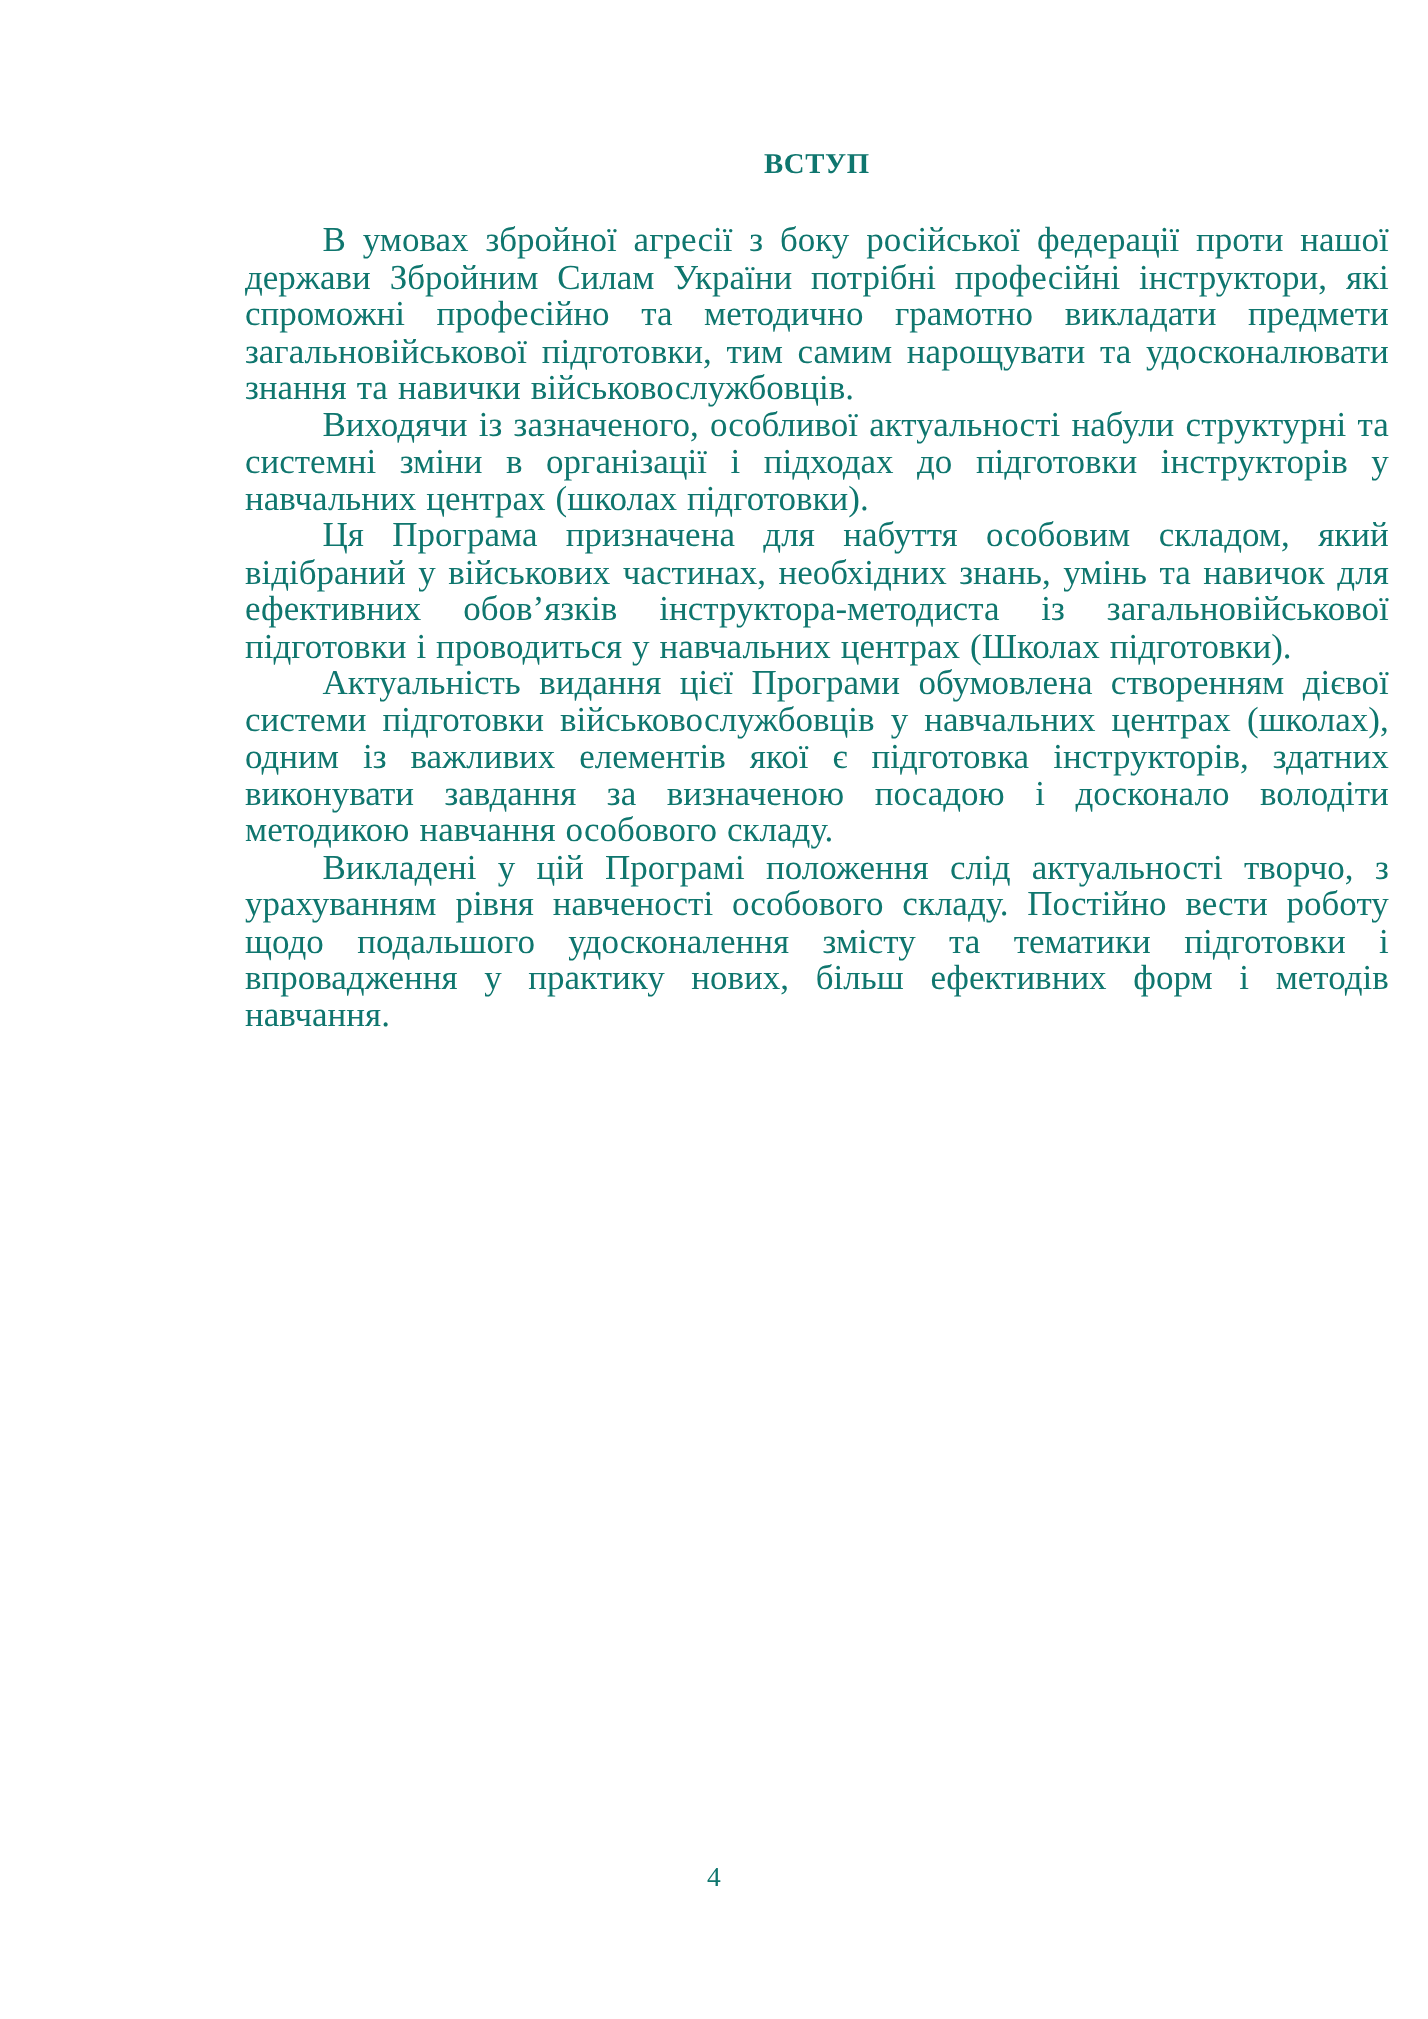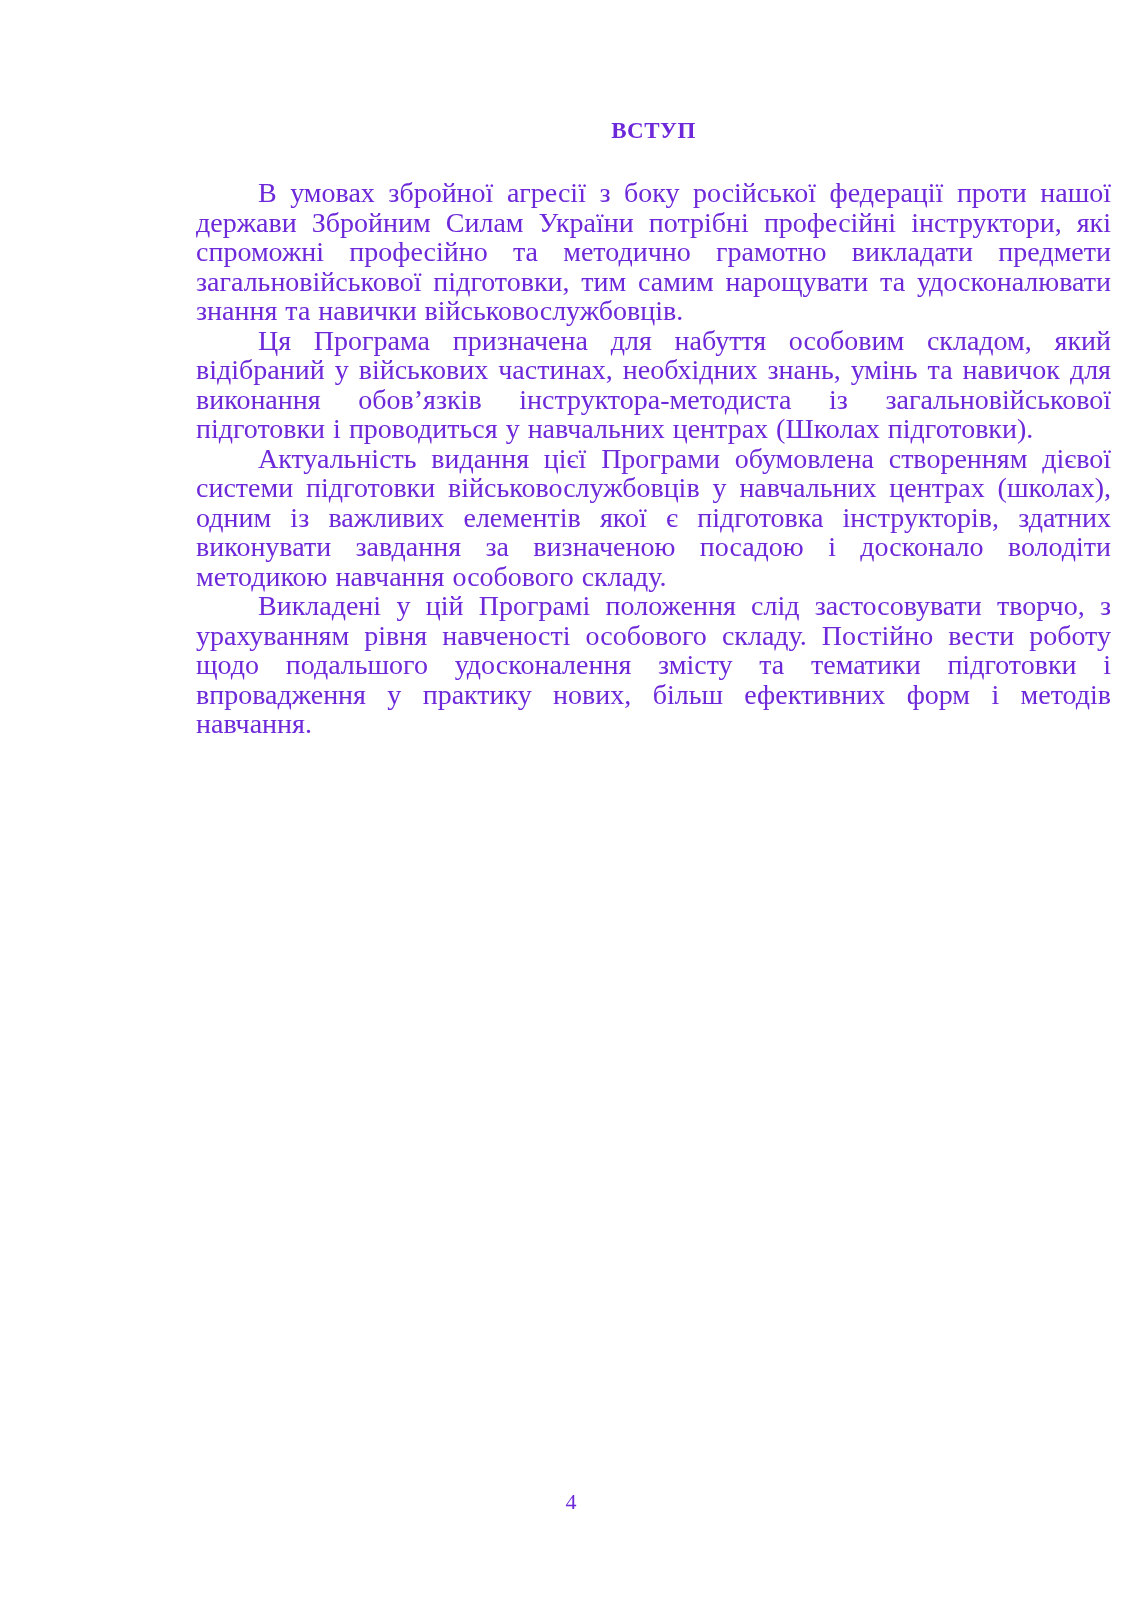--- a/index.html
+++ b/index.html
@@ -8,21 +8,21 @@
     background: #ffffff;
   }
   .page {
     position: relative;
     width: 980px;
     height: 1615px;
     margin: 0 auto;
     background: #ffffff;
     box-sizing: border-box;
     font-family: "Liberation Serif", "DejaVu Serif", serif;
-    color: #6d28d9;
+    color: #0f766e;
   }
   .content {
     position: absolute;
     top: 118px;
     left: 115px;
     width: 915px;
   }
   .doc-title {
     text-align: center;
     font-weight: bold;
@@ -48,19 +48,20 @@
   }
 </style>
 </head>
 <body>
 
 <div class="page">
   <div class="content">
     <h1 class="doc-title">ВСТУП</h1>
     <div class="doc-body">
       <p>В умовах збройної агресії з боку російської федерації проти нашої держави Збройним Силам України потрібні професійні інструктори, які спроможні професійно та методично грамотно викладати предмети загальновійськової підготовки, тим самим нарощувати та удосконалювати знання та навички військовослужбовців.</p>
-      <p>Ця Програма призначена для набуття особовим складом, який відібраний у військових частинах, необхідних знань, умінь та навичок для виконання обов’язків інструктора-методиста із загальновійськової підготовки і проводиться у навчальних центрах (Школах підготовки).</p>
+      <p>Виходячи із зазначеного, особливої актуальності набули структурні та системні зміни в організації і підходах до підготовки інструкторів у навчальних центрах (школах підготовки).</p>
+      <p>Ця Програма призначена для набуття особовим складом, який відібраний у військових частинах, необхідних знань, умінь та навичок для ефективних обов’язків інструктора-методиста із загальновійськової підготовки і проводиться у навчальних центрах (Школах підготовки).</p>
       <p>Актуальність видання цієї Програми обумовлена створенням дієвої системи підготовки військовослужбовців у навчальних центрах (школах), одним із важливих елементів якої є підготовка інструкторів, здатних виконувати завдання за визначеною посадою і досконало володіти методикою навчання особового складу.</p>
-      <p>Викладені у цій Програмі положення слід застосовувати творчо, з урахуванням рівня навченості особового складу. Постійно вести роботу щодо подальшого удосконалення змісту та тематики підготовки і впровадження у практику нових, більш ефективних форм і методів навчання.</p>
+      <p>Викладені у цій Програмі положення слід актуальності творчо, з урахуванням рівня навченості особового складу. Постійно вести роботу щодо подальшого удосконалення змісту та тематики підготовки і впровадження у практику нових, більш ефективних форм і методів навчання.</p>
     </div>
   </div>
   <div class="page-number">4</div>
 </div>
 
 </body></html>

